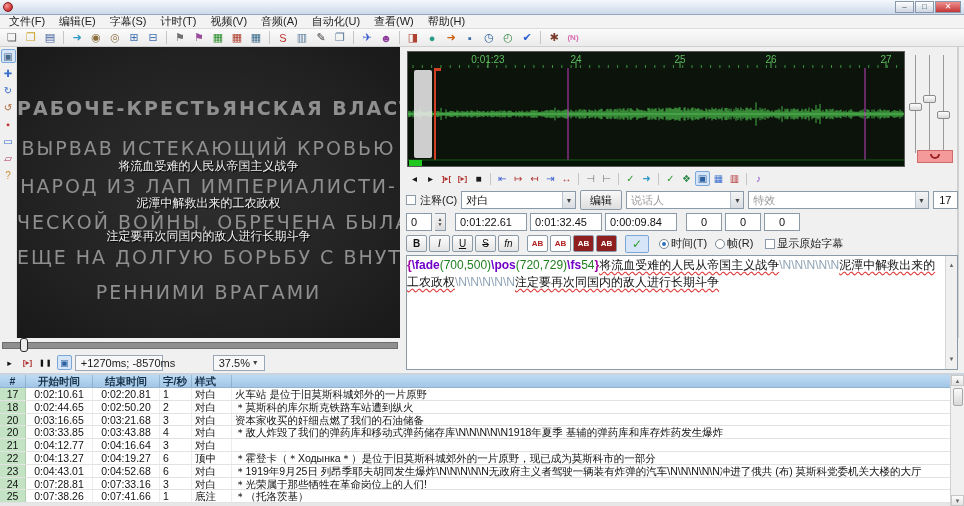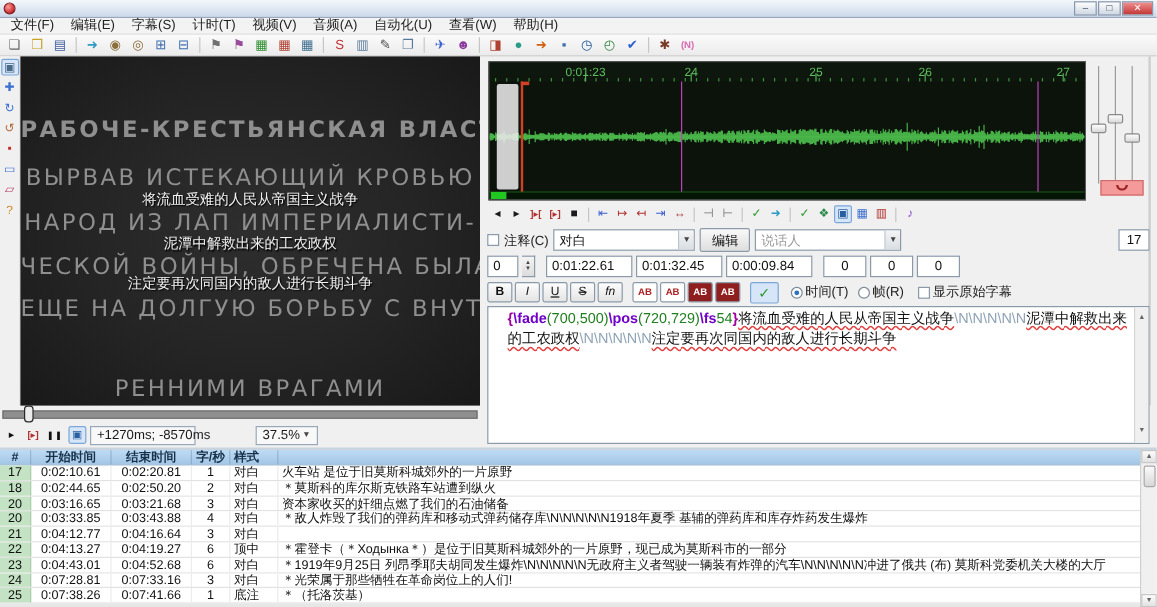--- a/index.html
+++ b/index.html
@@ -67,37 +67,37 @@
 .ghost{color:#9a9a9a}
 .btn{height:20px;padding:0 9px;border:1px solid #8a9aa8;border-radius:2px;background:linear-gradient(#f9f9f9,#dedede);font-size:11px;display:flex;align-items:center;white-space:nowrap}
 .numbox{height:18px;border:1px solid #8a9aa8;background:#fff;display:flex;align-items:center;padding:0 4px;font-size:11px;white-space:nowrap}
 .spin{width:11px;height:18px;border:1px solid #8a9aa8;border-left:none;background:linear-gradient(#f4f4f4,#dcdcdc);display:flex;flex-direction:column;align-items:center;justify-content:center;font-size:5px;color:#444;line-height:5px}
 .fmtbtn{width:21px;height:17px;border:1px solid #8a9aa8;background:linear-gradient(#fdfdfd,#e4e4e4);border-radius:2px;font-size:10px;display:flex;align-items:center;justify-content:center;flex:0 0 auto}
 .abbtn{width:21px;height:17px;border:1px solid #8a9aa8;border-radius:2px;font-size:8px;font-weight:bold;display:flex;align-items:center;justify-content:center;flex:0 0 auto}
 .commitbtn{width:24px;height:18px;border:1px solid #7aa7d7;background:#d6e6f8;border-radius:2px;color:#2a9a2a;font-size:12px;display:flex;align-items:center;justify-content:center}
 .radio{width:10px;height:10px;border-radius:50%;border:1px solid #7a8a98;background:#fff;position:relative;flex:0 0 auto}
 .radio.sel::after{content:'';position:absolute;inset:2px;background:#2f6fbf;border-radius:50%}
 
-.textarea{position:absolute;left:406px;top:255px;width:552px;height:115px;background:#fff;border:1px solid #8a9aa8;padding:1px 15px 2px 16px;font-size:12px;line-height:17px;color:#111;word-break:break-all;overflow:hidden}
+.textarea{position:absolute;left:406px;top:255px;width:552px;height:115px;background:#fff;border:1px solid #8a9aa8;padding:1px 15px 2px 0;font-size:12px;line-height:17px;color:#111;word-break:break-all;overflow:hidden}
 .hl-brace{color:#a000a0;font-weight:bold}
 .hl-tag{color:#7000c8;font-weight:bold}
 .hl-param{color:#1f7f1f}
 .hl-nl{color:#8fa3b5}
 .hl-text{text-decoration:underline;text-decoration-style:wavy;text-decoration-color:#e04040;text-underline-offset:2px}
 .ta-scroll{position:absolute;right:0;top:0;bottom:0;width:12px;background:#f0f0f0;border-left:1px solid #d4d4d4;display:flex;flex-direction:column;justify-content:space-between;align-items:center;font-size:6px;color:#666;padding:1px 0}
 
 
 .grid{position:absolute;left:0;top:373px;width:964px;height:133px;background:#e7e7e7;border-top:2px solid #c9d4de}
 .ghead{display:flex;height:13px;background:linear-gradient(#bedbf4,#a3c6e6);border-bottom:1px solid #8fb4d4;font-weight:bold;color:#17314a}
 .gcell{padding:0 3px;overflow:hidden;white-space:nowrap;font-size:10.5px;line-height:12.5px}
 .grow{display:flex;height:12.8px;background:#fff;border-bottom:1px solid #e2e2e2}
 .grow .c-num{background:#c4e2c4;border-right:1px solid #aecdae;text-align:center}
 .c-num{width:26px;text-align:center}
 .c-start,.c-end{width:67px;text-align:center;border-right:1px solid #ececec}
-.c-cps{width:32px;text-align:center;border-right:1px solid #ececec}
+.c-cps{width:32px;text-align:left;border-right:1px solid #ececec}
 .c-style{width:40px;border-right:1px solid #ececec}
 .c-text{flex:1}
 .ghead .gcell{border-right:1px solid rgba(60,90,120,.25)}
 .gscroll{position:absolute;right:0;top:2px;width:14px;height:131px;background:#f0f0f0;border-left:1px solid #d0d0d0;display:flex;flex-direction:column;align-items:center;font-size:6px;color:#666}
 .gs-arrow{height:11px;width:100%;display:flex;align-items:center;justify-content:center;background:linear-gradient(#fcfcfc,#e2e2e2);border:1px solid #c8c8c8}
 .gs-thumb{width:10px;height:18px;margin-top:2px;background:linear-gradient(#fafafa,#d8d8d8);border:1px solid #a8a8a8;border-radius:2px}
 .gs-spacer{flex:1}
 </style>
 </head>
 <body>
@@ -174,21 +174,21 @@
 
   <div class="film" id="film">
       <div class="ru" style="top: 50px; font-weight: bold;">РАБОЧЕ-КРЕСТЬЯНСКАЯ ВЛАСТЬ,</div>
       <div class="ru" style="top: 90px;">ВЫРВАВ ИСТЕКАЮЩИЙ КРОВЬЮ</div>
       <div class="zh" style="top: 111px;">将流血受难的人民从帝国主义战争</div>
       <div class="ru" style="top: 128px;">НАРОД ИЗ ЛАП ИМПЕРИАЛИСТИ-</div>
       <div class="zh" style="top: 148px;">泥潭中解救出来的工农政权</div>
       <div class="ru" style="top: 164px;">ЧЕСКОЙ ВОЙНЫ, ОБРЕЧЕНА БЫЛА</div>
       <div class="zh" style="top: 181px;">注定要再次同国内的敌人进行长期斗争</div>
       <div class="ru" style="top: 199px;">ЕЩЕ НА ДОЛГУЮ БОРЬБУ С ВНУТ-</div>
-      <div class="ru" style="top: 234px; margin-top: 32px;">РЕННИМИ ВРАГАМИ</div>
+      <div class="ru" style="top: 234px;">РЕННИМИ ВРАГАМИ</div>
     </div>
 
   <div class="seektrack"></div>
   <div class="seekthumb"></div>
 
   <div class="vctrl">
     <span class="vcb" style="color:#111">▸</span>
     <span class="vcb" style="color:#b03030;font-weight:bold;font-size:8px">[▸]</span>
     <span class="vcb" style="color:#111;font-size:7px;letter-spacing:1px">❚❚</span>
     <span class="vcb pressed" style="color:#2a5fa0">▣</span>
@@ -267,20 +267,24 @@
     <span class="lbl">注释(C)</span>
     <span class="combo" style="width:118px">
         <span>对白</span>
         <span class="arrow">▼</span>
       </span>
     <span class="btn">编辑</span>
     <span class="combo ghost" style="width:122px">
         <span>说话人</span>
         <span class="arrow">▼</span>
       </span>
+    <span class="combo ghost" style="width:186px">
+        <span>特效</span>
+        <span class="arrow">▼</span>
+      </span>
     <span class="numbox" style="margin-left:auto;width:26px;justify-content:center">17</span>
   </div>
 
   <div class="erow erow2">
     <span class="numbox" style="width:26px">0</span>
     <span class="spin">
         <span>▲</span>
         <span>▼</span>
       </span>
     <span class="numbox" style="width:72px;margin-left:6px">0:01:22.61</span>

